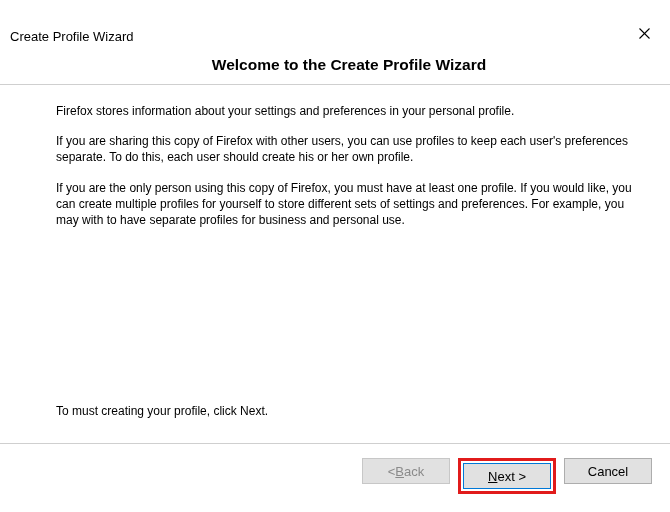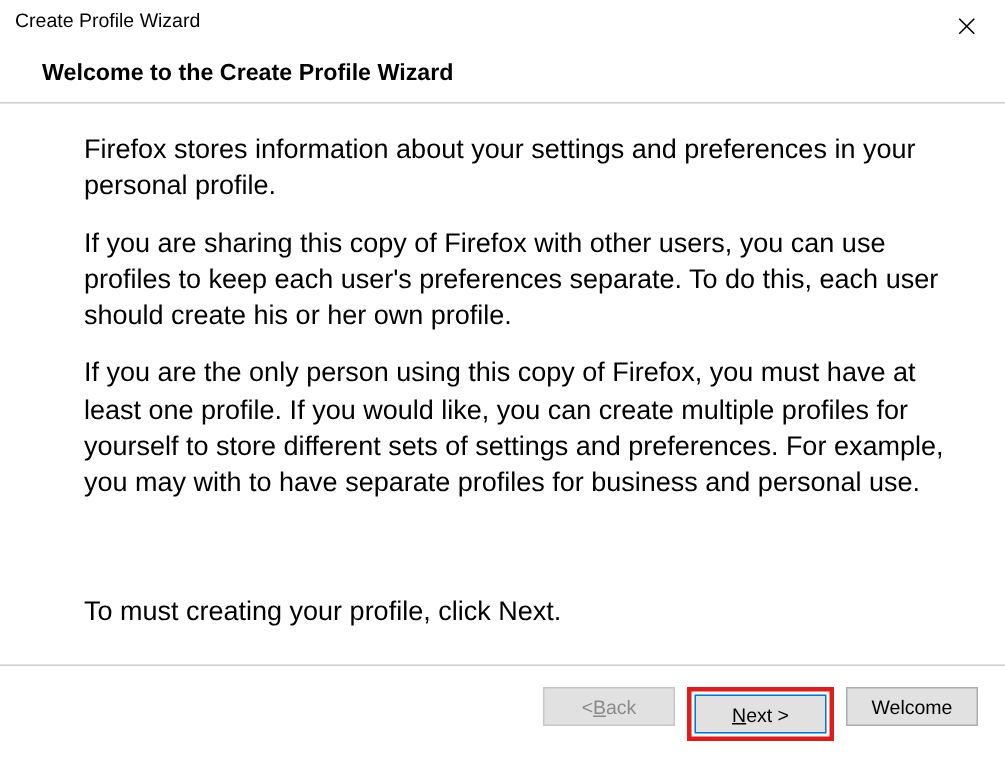--- a/index.html
+++ b/index.html
@@ -17,23 +17,23 @@
       overflow: hidden;
     }
     .window {
       width: 100%;
       height: 100%;
       display: flex;
       flex-direction: column;
     }
     .titlebar {
       display: flex;
-      align-items: flex-start;
+      align-items: flex-end;
       justify-content: space-between;
-      padding: 6px 12px 6px 10px;
+      padding: 22px 12px 6px 10px;
       font-size: 13px;
     }
     .close-btn {
       width: 28px;
       height: 22px;
       display: flex;
       align-items: center;
       justify-content: center;
       cursor: default;
     }
@@ -42,29 +42,30 @@
       height: 11px;
       stroke: #000;
       stroke-width: 1.1;
     }
     .subtitle-area {
       padding: 6px 0 10px 28px;
     }
     .subtitle {
       font-size: 15.5px;
       font-weight: bold;
+      text-align: center;
     }
     .divider {
       border: none;
       border-top: 1px solid #cfcfcf;
     }
     .content {
       flex: 1;
       padding: 18px 28px 10px 56px;
-      font-size: 18px;
+      font-size: 12px;
       line-height: 1.35;
       display: flex;
       flex-direction: column;
     }
     .content p {
       margin-bottom: 14px;
       max-width: 580px;
     }
     .begin-text {
       margin-top: auto;
@@ -142,16 +143,16 @@
         <span class="ak">B</span>
         <span>ack</span>
     </button>
     <span class="next-wrap">
       <button class="btn">
         <span class="ak">N</span>
           <span>ext &gt;</span>
       </button>
     </span>
     <button class="btn">
-      <span>Welcome</span>
+      <span>Cancel</span>
     </button>
   </div>
 </div>
 
 </body></html>

